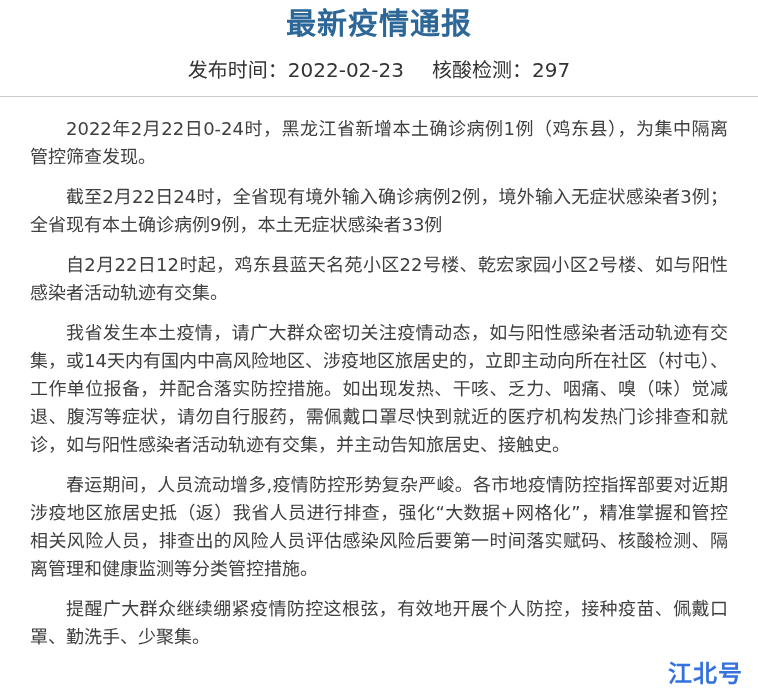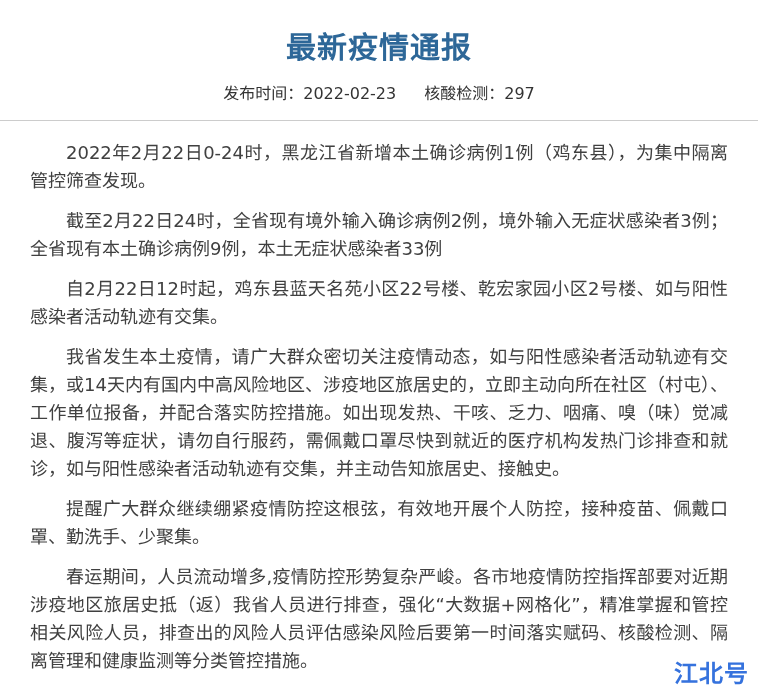--- a/index.html
+++ b/index.html
@@ -13,34 +13,34 @@
   html, body { margin: 0; padding: 0; }
   body {
     width: 758px;
     height: 693px;
     background: #ffffff;
     position: relative;
     overflow: hidden;
     font-family: "DejaVu Sans", "Liberation Sans", sans-serif;
   }
   .header {
-    padding-top: 28px;
+    padding-top: 4px;
     text-align: center;
   }
   .page-title {
     margin: 0;
     font-size: 30px;
     font-weight: bold;
     line-height: 40px;
     color: var(--title-color);
     letter-spacing: 1px;
   }
   .meta-row {
     margin-top: 16px;
-    font-size: 16px;
+    font-size: 20px;
     line-height: 20px;
     color: var(--meta-text);
     display: flex;
     justify-content: center;
     gap: 28px;
   }
   .meta-item { white-space: nowrap; }
   .header-divider {
     margin: 16px 0 0 0;
     border: none;
@@ -53,21 +53,21 @@
     font-size: 18px;
     line-height: 28px;
     text-align: justify;
   }
   .article-body p {
     margin: 12px 0;
     text-indent: 2em;
   }
   .watermark {
     position: absolute;
-    right: 9px;
+    right: 15px;
     bottom: 5px;
     font-size: 24px;
     font-weight: bold;
     color: var(--watermark-color);
     letter-spacing: 1px;
     line-height: 28px;
   }
 </style>
 </head>
 <body>
@@ -80,17 +80,17 @@
   </div>
 </div>
 
 <hr class="header-divider">
 
 <div class="article-body">
   <p>2022年2月22日0-24时，黑龙江省新增本土确诊病例1例（鸡东县），为集中隔离管控筛查发现。</p>
   <p>截至2月22日24时，全省现有境外输入确诊病例2例，境外输入无症状感染者3例；全省现有本土确诊病例9例，本土无症状感染者33例</p>
   <p>自2月22日12时起，鸡东县蓝天名苑小区22号楼、乾宏家园小区2号楼、如与阳性感染者活动轨迹有交集。</p>
   <p>我省发生本土疫情，请广大群众密切关注疫情动态，如与阳性感染者活动轨迹有交集，或14天内有国内中高风险地区、涉疫地区旅居史的，立即主动向所在社区（村屯）、工作单位报备，并配合落实防控措施。如出现发热、干咳、乏力、咽痛、嗅（味）觉减退、腹泻等症状，请勿自行服药，需佩戴口罩尽快到就近的医疗机构发热门诊排查和就诊，如与阳性感染者活动轨迹有交集，并主动告知旅居史、接触史。</p>
+  <p>春运期间，人员流动增多,疫情防控形势复杂严峻。各市地疫情防控指挥部要对近期涉疫地区旅居史抵（返）我省人员进行排查，强化“大数据+网格化”，精准掌握和管控相关风险人员，排查出的风险人员评估感染风险后要第一时间落实赋码、核酸检测、隔离管理和健康监测等分类管控措施。</p>
   <p>提醒广大群众继续绷紧疫情防控这根弦，有效地开展个人防控，接种疫苗、佩戴口罩、勤洗手、少聚集。</p>
-  <p>春运期间，人员流动增多,疫情防控形势复杂严峻。各市地疫情防控指挥部要对近期涉疫地区旅居史抵（返）我省人员进行排查，强化“大数据+网格化”，精准掌握和管控相关风险人员，排查出的风险人员评估感染风险后要第一时间落实赋码、核酸检测、隔离管理和健康监测等分类管控措施。</p>
 </div>
 
 <div class="watermark">江北号</div>
 
 </body></html>

